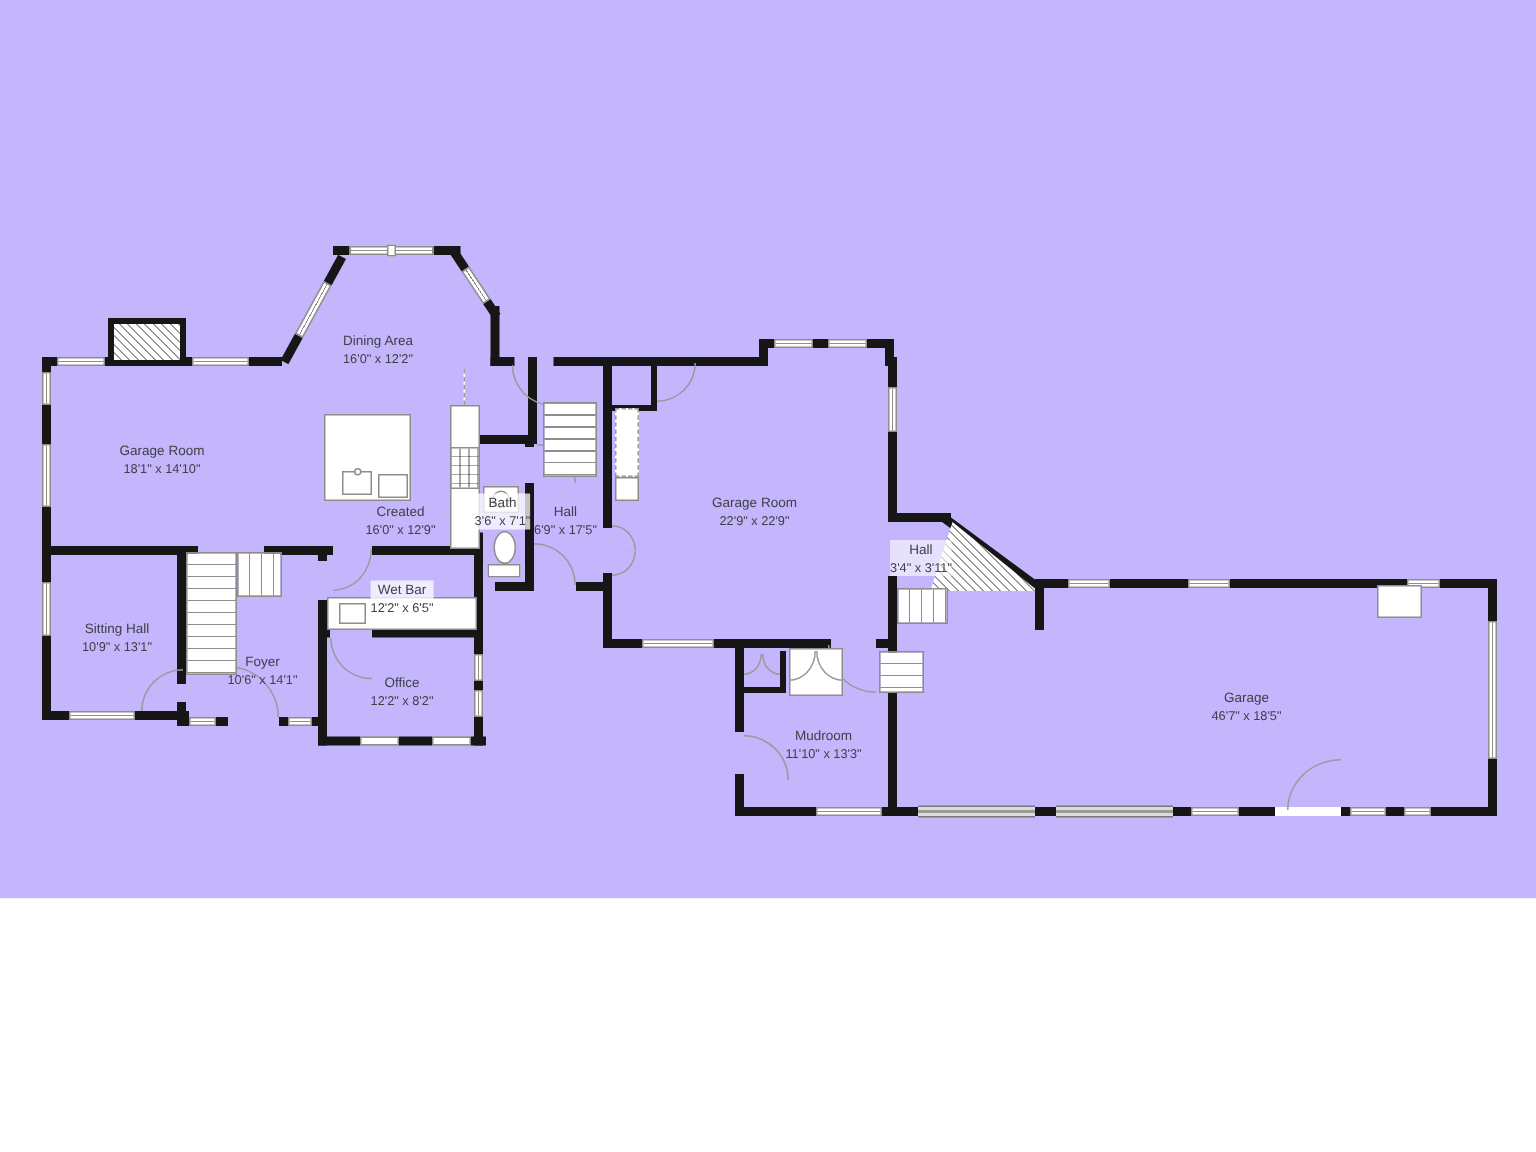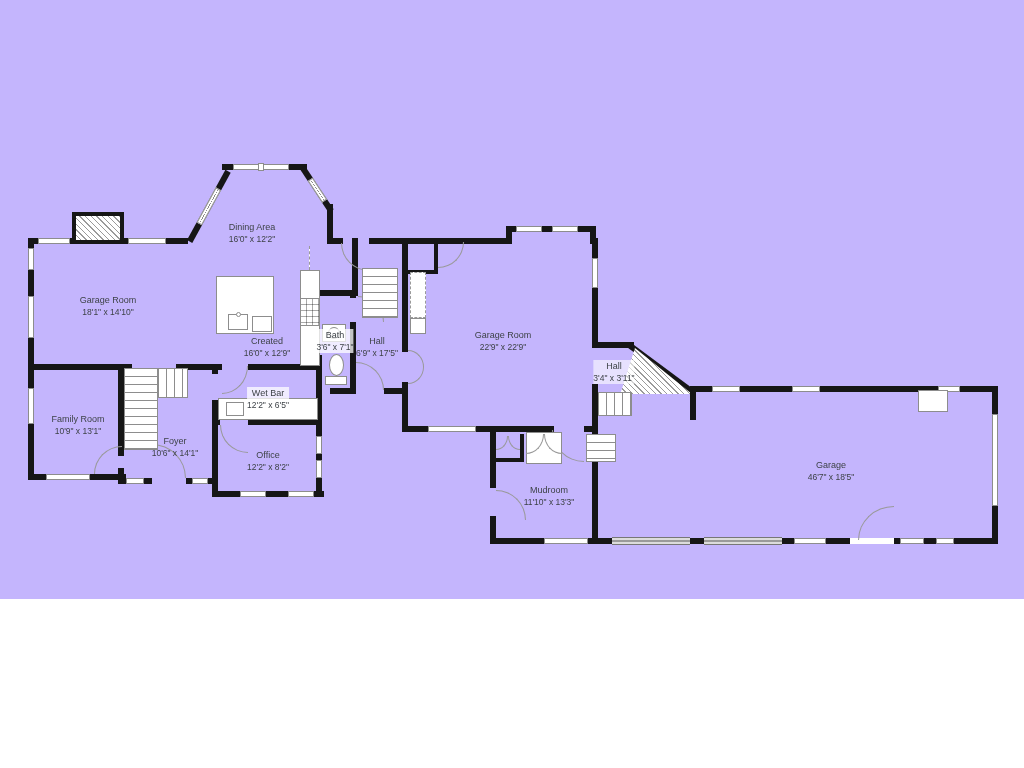--- a/index.html
+++ b/index.html
@@ -202,21 +202,21 @@
   </div>
   <div class="label" style="left:503px;top:341px">
     <span class="nm">Garage Room</span>
     <span class="dm">22'9" x 22'9"</span>
   </div>
   <div class="label" style="left:614px;top:372px;background:rgba(255,255,255,.6)">
     <span class="nm">Hall</span>
     <span class="dm">3'4" x 3'11"</span>
   </div>
   <div class="label" style="left:78px;top:425px">
-    <span class="nm">Family Room</span>
+    <span class="nm">Sitting Hall</span>
     <span class="dm">10'9" x 13'1"</span>
   </div>
   <div class="label" style="left:175px;top:447px">
     <span class="nm">Foyer</span>
     <span class="dm">10'6" x 14'1"</span>
   </div>
   <div class="label" style="left:268px;top:399px;background:rgba(255,255,255,.75)">
     <span class="nm">Wet Bar</span>
     <span class="dm">12'2" x 6'5"</span>
   </div>

